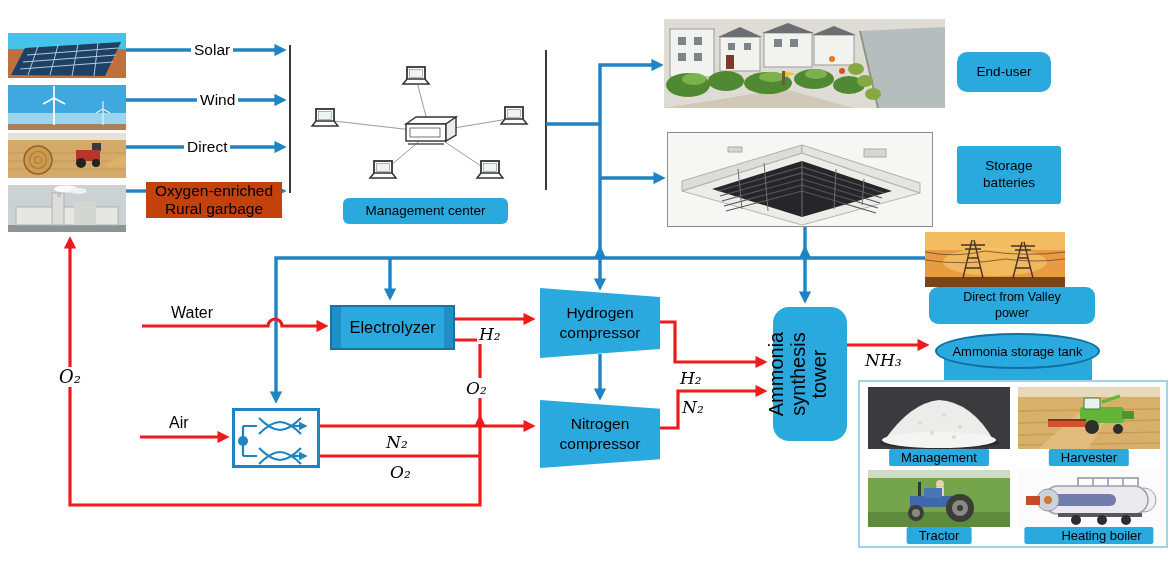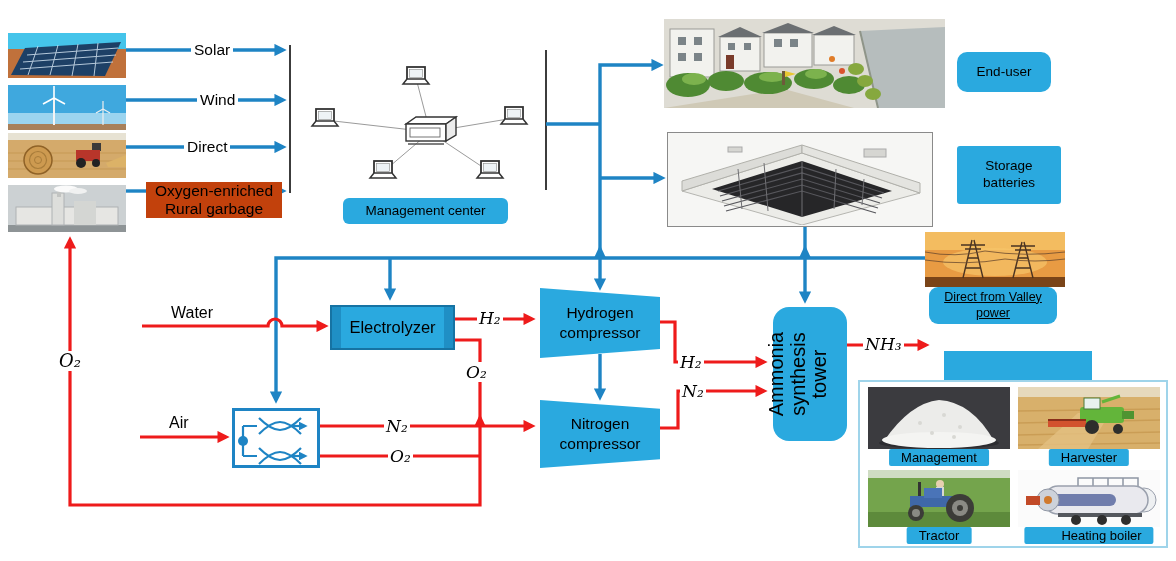--- a/index.html
+++ b/index.html
@@ -7,21 +7,21 @@
          font-family:"Liberation Sans",sans-serif;color:#000;overflow:hidden;}
   .photo{position:absolute;overflow:hidden;z-index:1;}
   .overlay{position:absolute;left:0;top:0;z-index:5;pointer-events:none;}
   .b{stroke:var(--blue,#1e84c4);stroke-width:3.4;fill:none;}
   .r{stroke:var(--red,#ee1b1b);stroke-width:3.2;fill:none;}
   .jb{fill:var(--blue,#1e84c4);} .jr{fill:var(--red,#ee1b1b);}
   .tag{position:absolute;background:#fff;padding:0 3px;font-size:15.5px;
        white-space:nowrap;z-index:7;line-height:18px;}
   .flow{position:absolute;background:#fff;padding:0 2px;z-index:7;
         font-family:"DejaVu Serif",serif;font-style:italic;font-size:17px;
-        line-height:20px;white-space:nowrap;}
+        line-height:20px;white-space:nowrap;margin-top:16px;}
   .bluebox{position:absolute;background:var(--box,#2aa9df);display:flex;
            align-items:center;justify-content:center;text-align:center;
            z-index:6;font-size:13.5px;line-height:1.25;}
   .trap{position:absolute;background:var(--box,#2aa9df);z-index:6;display:flex;
         align-items:center;justify-content:center;text-align:center;
         font-size:15.5px;line-height:1.3;
         clip-path:polygon(0 0,100% 13%,100% 87%,0 100%);}
   .elec{position:absolute;left:330px;top:305px;width:125px;height:45px;
         background:linear-gradient(90deg,#1f8fc5 0 9px,#2aa9df 9px calc(100% - 9px),#1f8fc5 calc(100% - 9px));
         border:2px solid #1673a3;box-sizing:border-box;z-index:6;display:flex;
@@ -253,21 +253,21 @@
         <path d="M41,36 L55,36 M43,26 L53,26 M40,17 L56,17 M36,13 L60,13"></path>
         <path d="M88,46 L97,10 M108,46 L99,10"></path>
         <path d="M91,36 L105,36 M93,26 L103,26 M90,18 L106,18 M86,14 L110,14"></path>
       </g>
       <g stroke="#6b4a2e" stroke-width=".8" fill="none">
         <path d="M0,20 Q30,26 60,19 Q100,25 140,20"></path>
           <path d="M0,28 Q40,34 80,27 Q110,31 140,27"></path>
       </g>
     </svg>
   </div>
-  <div class="bluebox" style="left:929px;top:287px;width:128px;height:37px;border-radius:9px;font-size:12.5px;text-decoration:underline;">
+  <div class="bluebox" style="left:929px;top:287px;width:166px;height:37px;border-radius:9px;font-size:12.5px;">
     <span style="width:120px;">Direct from Valley power</span>
   </div>
 
   <div class="elec">
     <span>Electrolyzer</span>
   </div>
 
   <div class="asu">
     <svg width="82" height="54">
       <defs>
@@ -293,20 +293,23 @@
   </div>
   <div class="trap" style="left:540px;top:400px;width:120px;height:68px;">
     <span style="width:105px;">Nitrogen compressor</span>
   </div>
 
   <div class="tower">
     <div class="vt">Ammonia synthesis tower</div>
   </div>
 
   <div class="tank-body"></div>
+  <div class="tank-top">
+    <span>Ammonia storage tank</span>
+  </div>
 
   <div class="panel">
     <div class="pimg" style="left:8px;top:5px;width:142px;height:62px;">
       <svg width="142" height="62">
         <rect width="142" height="62" fill="#3b3b3f"></rect>
         <ellipse cx="71" cy="56" rx="60" ry="6" fill="#2c2c30"></ellipse>
         <path d="M16,54 Q42,16 71,13 Q104,15 126,54 Z" fill="#ececea"></path>
         <ellipse cx="71" cy="53" rx="57" ry="8" fill="#f4f4f2"></ellipse>
         <g fill="#d8d8d4">
             <circle cx="52" cy="36" r="2"></circle>

